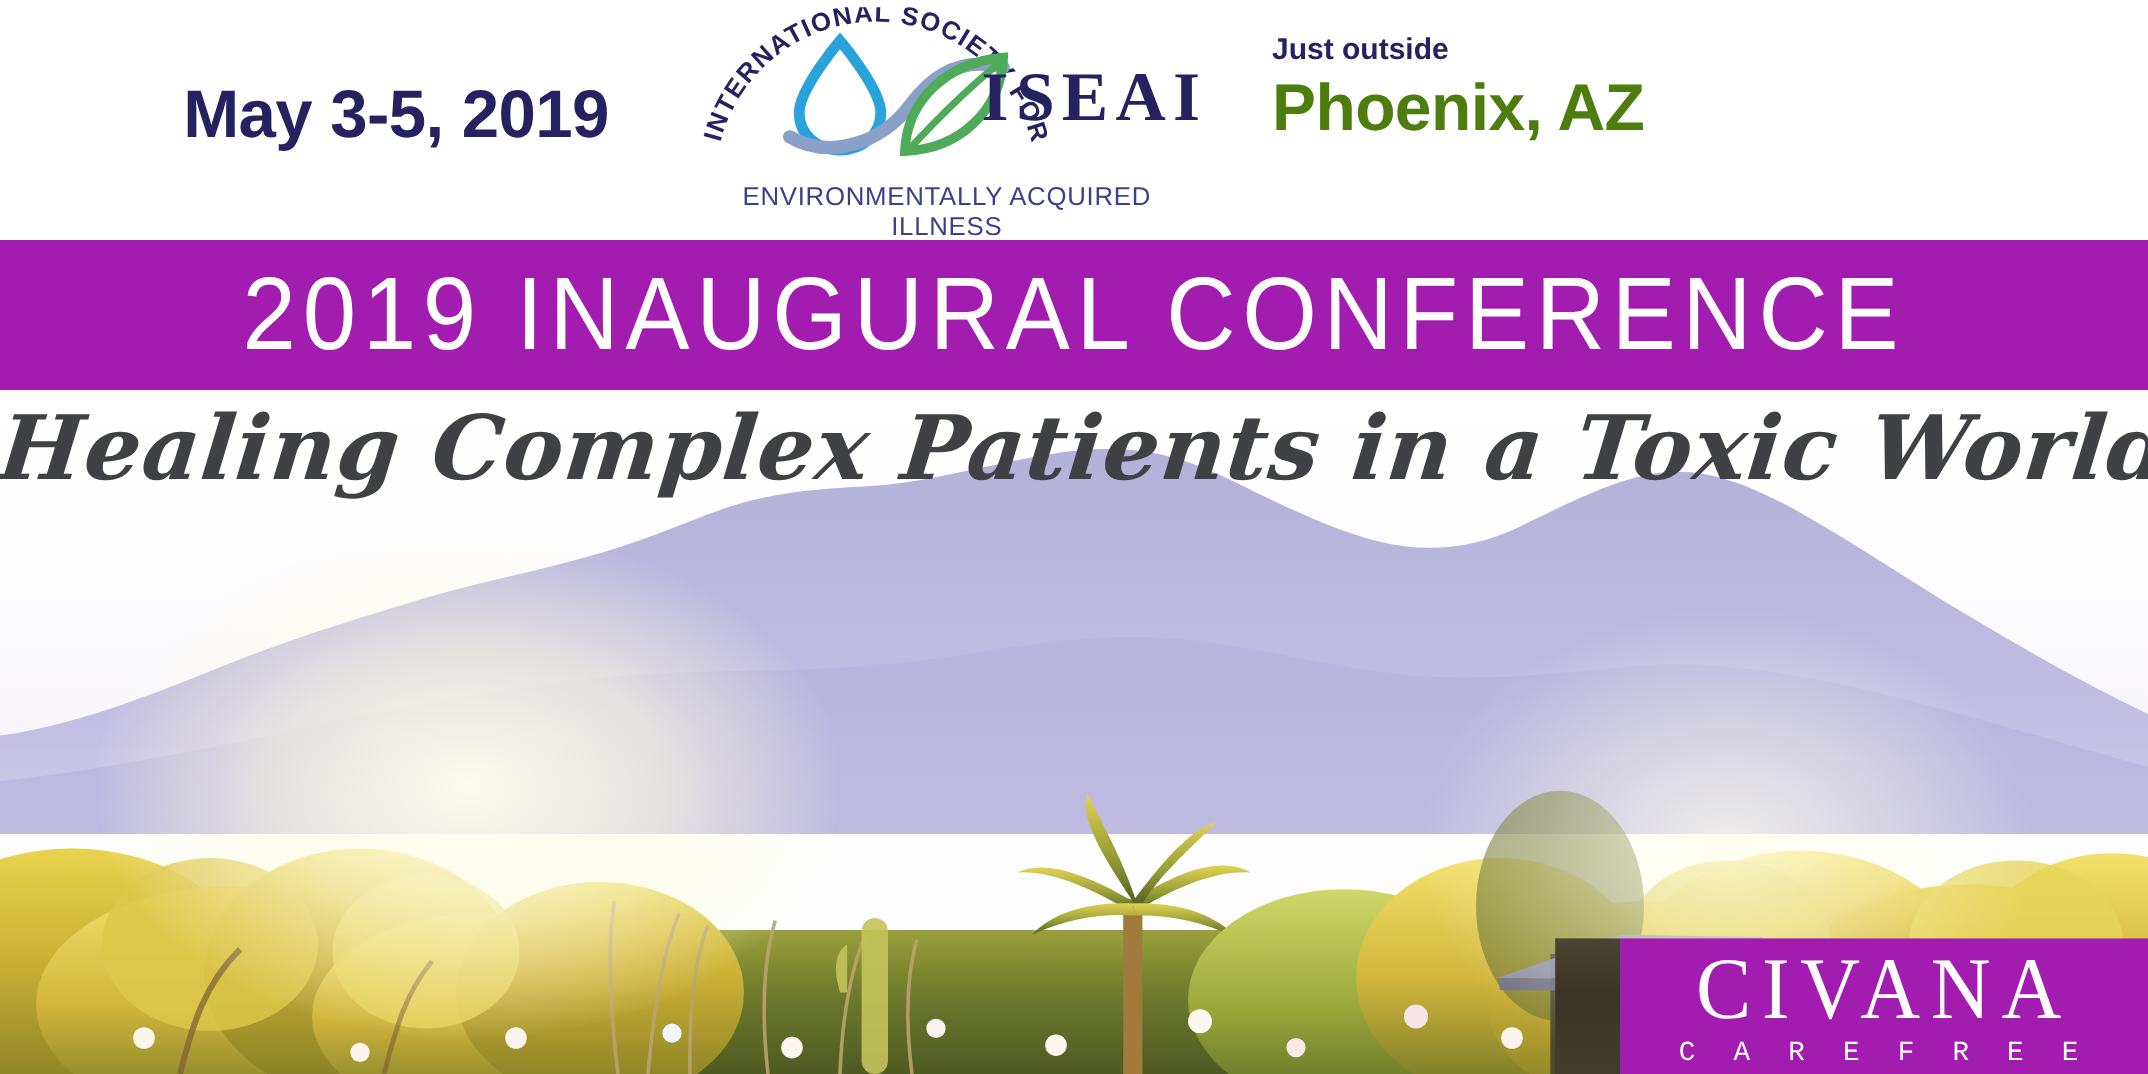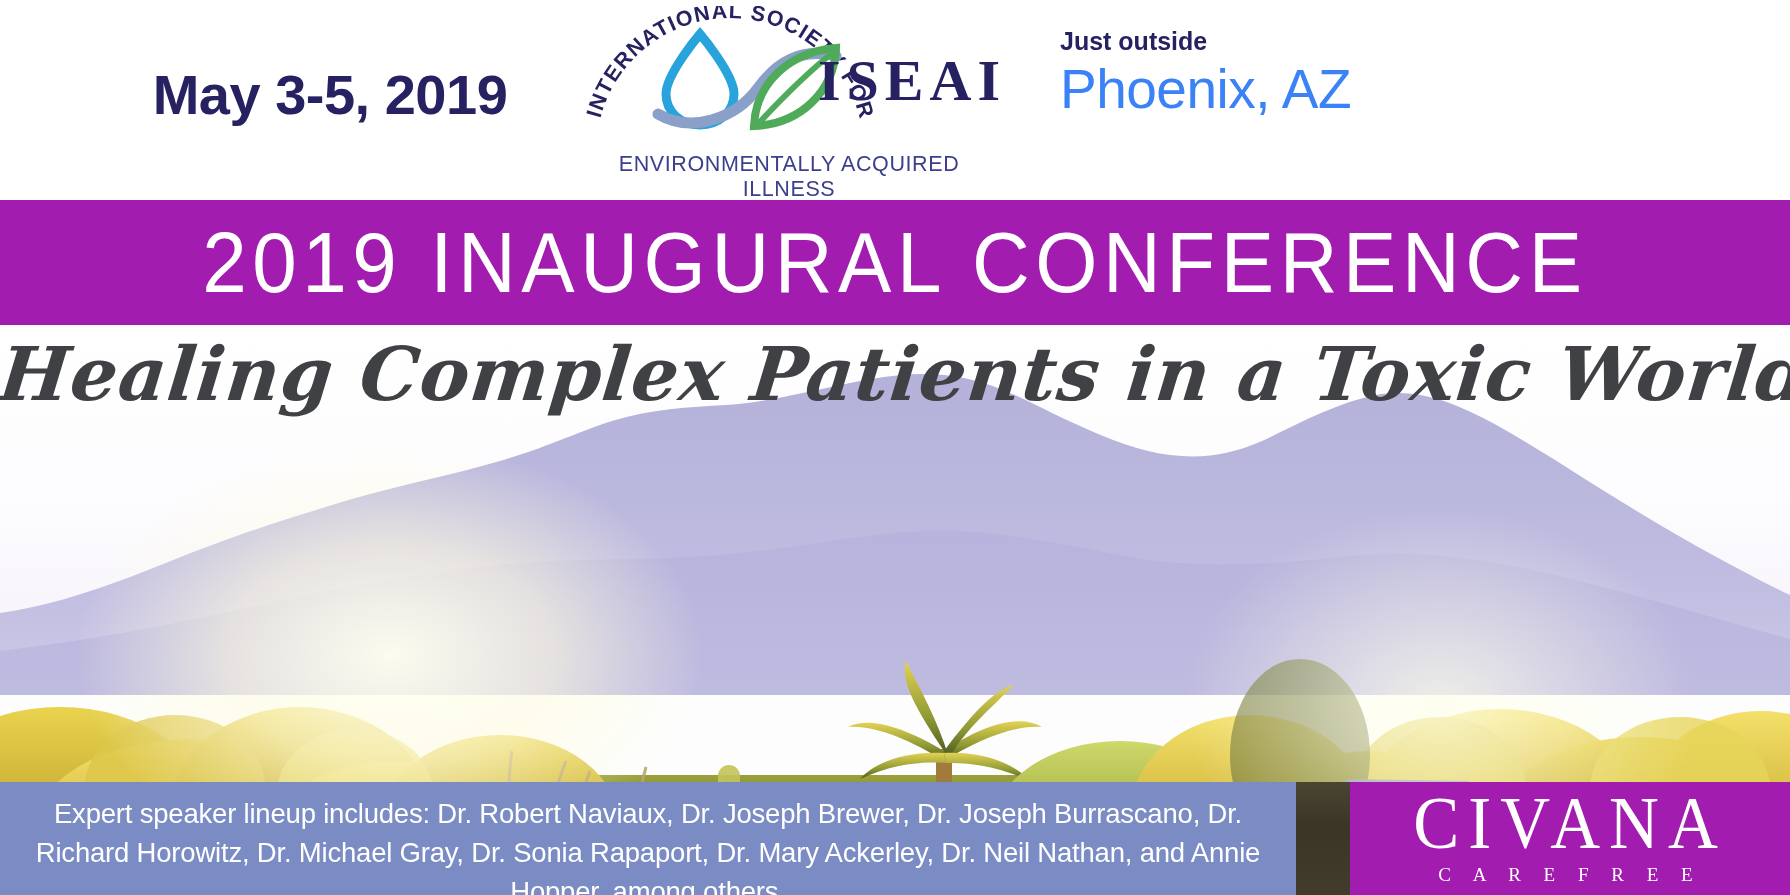--- a/index.html
+++ b/index.html
@@ -6,21 +6,21 @@
   body{font-family:"Liberation Sans",sans-serif;}
   #banner{position:relative;width:1790px;height:895px;overflow:hidden;background:#ffffff;}
 
   
   .header{position:absolute;left:0;top:0;width:1790px;height:200px;background:#ffffff;z-index:6;}
   .date-text{position:absolute;left:120px;top:62px;width:420px;text-align:center;
     font-size:56px;font-weight:700;color:#262262;letter-spacing:-0.5px;
     font-family:"Liberation Sans",sans-serif;}
   .loc-wrap{position:absolute;left:1060px;top:28px;width:480px;}
   .loc-small{font-size:25px;color:#262262;font-weight:700;letter-spacing:0px;line-height:1.1;}
-  .loc-big{font-size:55px;color:#3b82f6;font-weight:400;letter-spacing:-0.5px;line-height:1.15;margin-top:2px;}
+  .loc-big{font-size:55px;color:#4d7c0f;font-weight:700;letter-spacing:-0.5px;line-height:1.15;margin-top:2px;}
 
   
   .logo{position:absolute;left:580px;top:6px;width:400px;height:170px;}
   .logo-arc{position:absolute;left:0;top:0;width:300px;height:150px;}
   .logo-mark{position:absolute;left:60px;top:20px;width:220px;height:110px;}
   .logo-word{position:absolute;left:238px;top:46px;font-family:"Liberation Serif",serif;
     font-size:58px;font-weight:700;color:#262262;letter-spacing:6px;line-height:1;}
   .logo-tag{position:absolute;left:14px;top:122px;width:390px;text-align:center;
     font-size:21.5px;font-weight:400;color:#3b3f8c;letter-spacing:0.6px;
     font-family:"Liberation Sans",sans-serif;margin-top:24px;}
@@ -57,21 +57,21 @@
   .speaker-bar{position:absolute;left:0;top:782px;width:1296px;height:113px;background:#7b8cc4;z-index:9;
     display:flex;align-items:flex-start;justify-content:center;}
   .speaker-text{color:#ffffff;font-size:27.5px;line-height:1.42;text-align:center;
     width:1265px;padding-top:12px;font-family:"Liberation Sans",sans-serif;letter-spacing:-0.2px;}
   .trunk{position:absolute;left:1296px;top:782px;width:54px;height:113px;z-index:9;
     background:linear-gradient(180deg,#4a4432 0%,#3b3526 40%,#423c2c 100%);}
   .civana-panel{position:absolute;left:1350px;top:782px;width:440px;height:127px;background:#a21caf;z-index:9;
     display:flex;flex-direction:column;align-items:center;justify-content:flex-start;padding-top:6px;box-sizing:border-box;}
   .civana-word{font-family:"Liberation Serif",serif;font-weight:400;color:#ffffff;
     font-size:69px;letter-spacing:9px;line-height:1.05;transform:scaleY(1.06);}
-  .civana-sub{font-family:Liberation Serif, serif;color:#ffffff;font-size:19px;
+  .civana-sub{font-family:Liberation Mono, monospace;color:#ffffff;font-size:23px;
     letter-spacing:9px;margin-top:4px;}
 </style>
 </head>
 <body>
 
 <div id="banner">
 
   <div class="header">
 
     <div class="date-text">May 3-5, 2019</div>
@@ -244,23 +244,20 @@
 
       <g opacity=".9">
         <path d="M1248,250 L1350,214 L1470,216 L1402,252 Z" fill="#8f92b4"></path>
         <path d="M1248,250 L1402,252 L1400,262 L1250,260 Z" fill="#6f6f8c"></path>
       </g>
     </svg>
 
     <div class="headline">Healing Complex Patients in a Toxic World</div>
   </div>
 
-  <div class="speaker-bar">
-    <div class="speaker-text">Expert speaker lineup includes:  Dr. Robert Naviaux, Dr. Joseph Brewer, Dr. Joseph Burrascano, Dr. Richard Horowitz, Dr. Michael Gray, Dr. Sonia Rapaport, Dr. Mary Ackerley, Dr. Neil Nathan, and Annie Hopper, among others.</div>
-  </div>
 
   <div class="trunk"></div>
 
   <div class="civana-panel">
     <div class="civana-word">CIVANA</div>
     <div class="civana-sub">C A R E F R E E</div>
   </div>
 
 </div>
 

